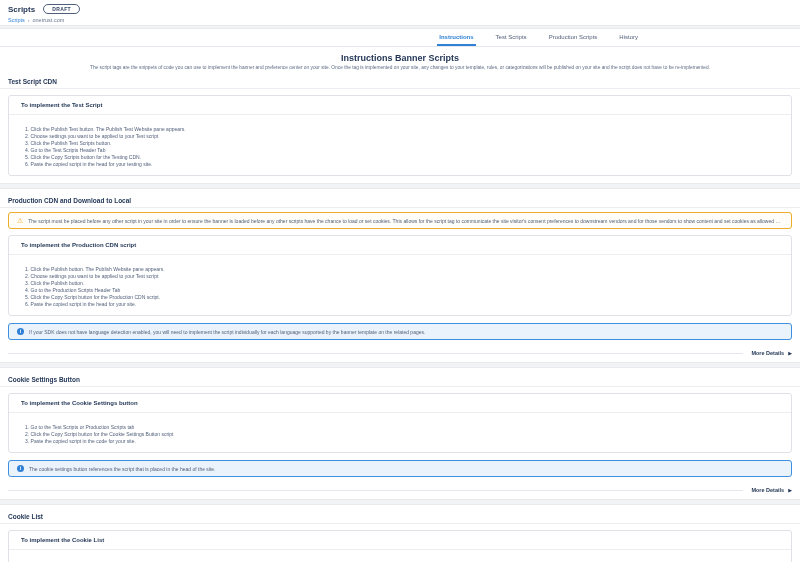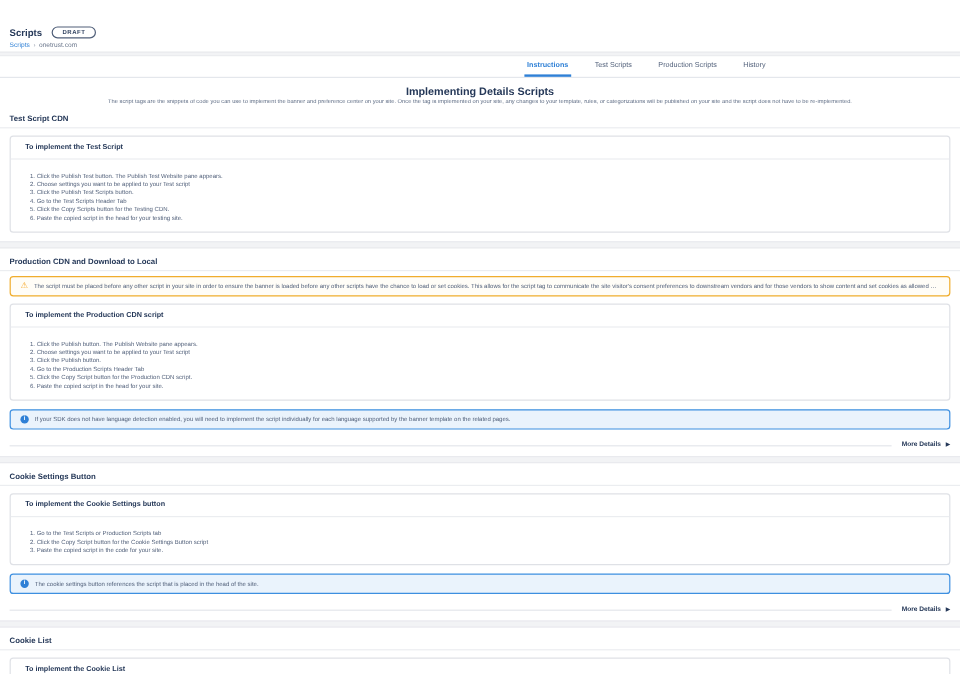--- a/index.html
+++ b/index.html
@@ -2,21 +2,21 @@
 <html><head>
 <meta charset="utf-8">
 <style>
   * { box-sizing: border-box; }
   html, body { margin:0; padding:0; }
   body {
     width:800px; height:562px; overflow:hidden;
     font-family:"Liberation Sans", sans-serif;
     background:#ffffff; color:#42526e;
   }
-  .topbar { padding:22px 8px 2px; }
+  .topbar { padding:4px 8px 2px; }
   .title-row { display:flex; align-items:center; gap:8px; }
   .app-title { font-size:8px; font-weight:bold; color:#253858; }
   .badge {
     font-size:5px; font-weight:bold; color:#344563;
     border:1px solid #505f79; border-radius:7px; padding:1px 8px; letter-spacing:.4px;
     background:#fff;
   }
   .breadcrumb { margin-top:3px; font-size:5.5px; display:flex; align-items:center; gap:3px; }
   .crumb-link { color:#2f80d6; text-decoration:none; cursor:pointer; }
   .crumb-sep { color:#8993a4; font-size:5px; }
@@ -91,21 +91,21 @@
   <div class="band thin"></div>
 
   <nav class="tabbar">
     <div class="tab active">Instructions</div>
     <div class="tab">Test Scripts</div>
     <div class="tab">Production Scripts</div>
     <div class="tab">History</div>
   </nav>
 
   <main>
-    <h1 class="page-heading">Implementing Details Scripts</h1>
+    <h1 class="page-heading">Instructions Banner Scripts</h1>
     <p class="page-sub">The script tags are the snippets of code you can use to implement the banner and preference center on your site. Once the tag is implemented on your site, any changes to your template, rules, or categorizations will be published on your site and the script does not have to be re-implemented.</p>
 
     <section>
       <h2 class="sec-heading">Test Script CDN</h2>
       <div class="card">
         <div class="card-head">To implement the Test Script</div>
         <div class="card-body">
           <div class="step">1. Click the Publish Test button. The Publish Test Website pane appears.</div>
           <div class="step">2. Choose settings you want to be applied to your Test script</div>
           <div class="step">3. Click the Publish Test Scripts button.</div>

